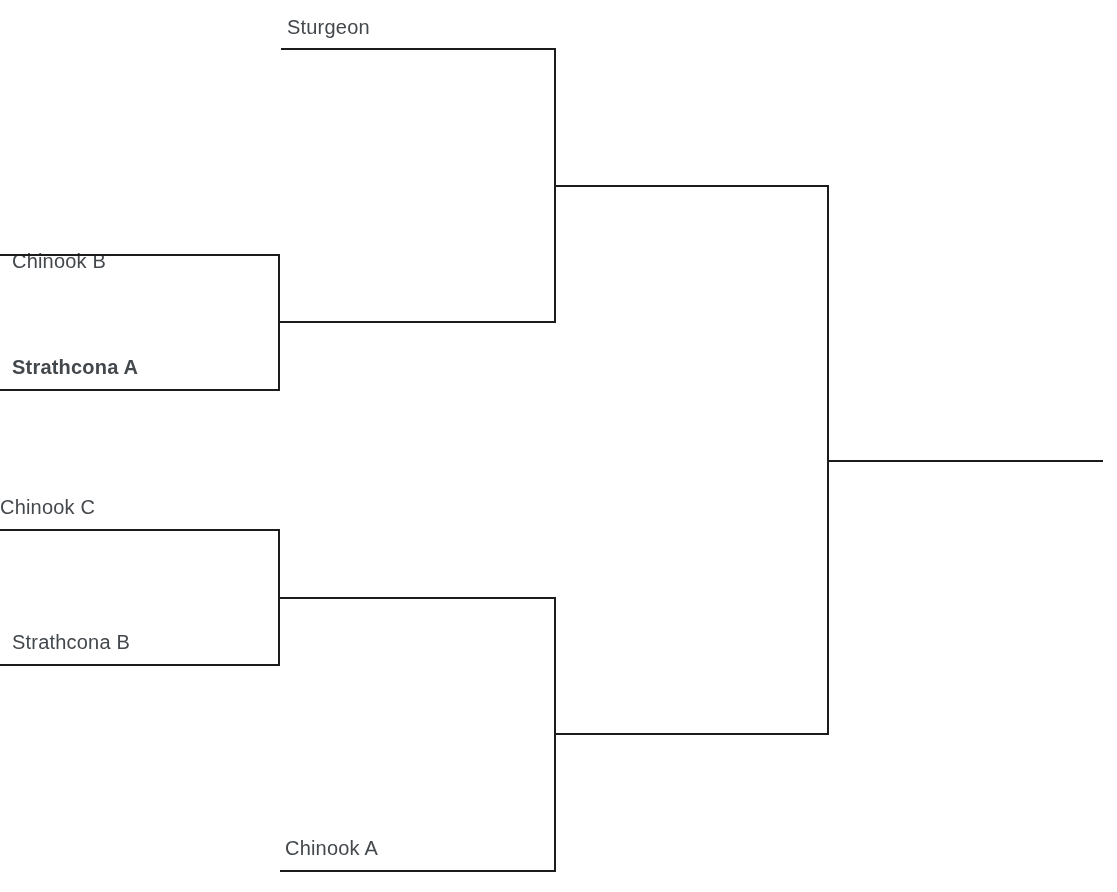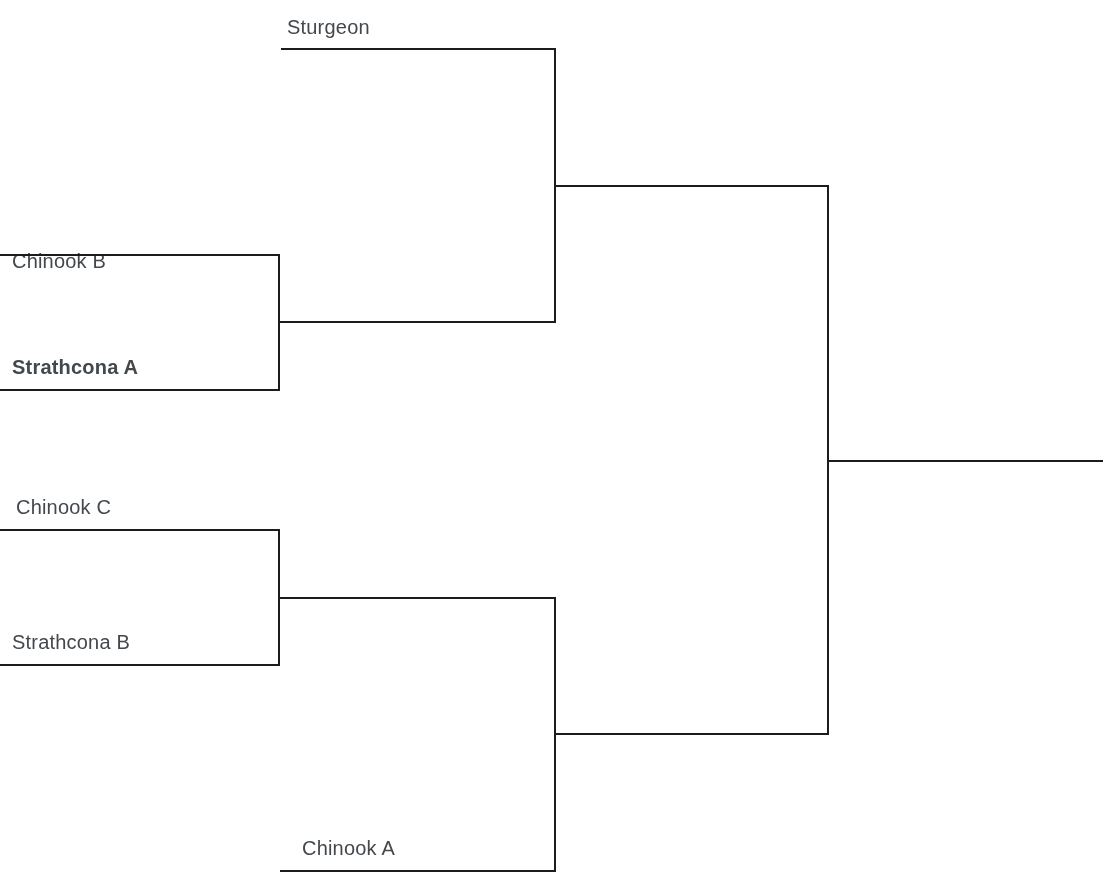--- a/index.html
+++ b/index.html
@@ -40,29 +40,29 @@
   .strathcona-a-label    { left: 12px;  top: 356px; font-weight: bold; }
   .strathcona-a-line     { left: 0px;   top: 389px; width: 280px; }
   .match1-vertical       { left: 278px; top: 254px; height: 137px; }
   .match1-winner-line    { left: 278px; top: 321px; width: 278px; }
 
   
   .sf1-vertical          { left: 554px; top: 48px;  height: 275px; }
   .sf1-winner-line       { left: 554px; top: 185px; width: 275px; }
 
   
-  .chinook-c-label       { left: 16px;  top: 496px; text-align: center; }
+  .chinook-c-label       { left: 0;  top: 496px; text-align: center; }
   .chinook-c-line        { left: 0px;   top: 529px; width: 280px; }
   .strathcona-b-label    { left: 12px;  top: 631px; text-align: center; }
   .strathcona-b-line     { left: 0px;   top: 664px; width: 280px; }
   .match2-vertical       { left: 278px; top: 529px; height: 137px; }
   .match2-winner-line    { left: 278px; top: 597px; width: 278px; }
 
   
-  .chinook-a-label       { left: 302px; top: 837px; }
+  .chinook-a-label       { left: 285px; top: 837px; }
   .chinook-a-line        { left: 280px; top: 870px; width: 276px; }
 
   
   .sf2-vertical          { left: 554px; top: 597px; height: 275px; }
   .sf2-winner-line       { left: 554px; top: 733px; width: 275px; }
 
   
   .final-vertical        { left: 827px; top: 185px; height: 550px; }
   .final-winner-line     { left: 827px; top: 460px; width: 276px; }
 </style>

